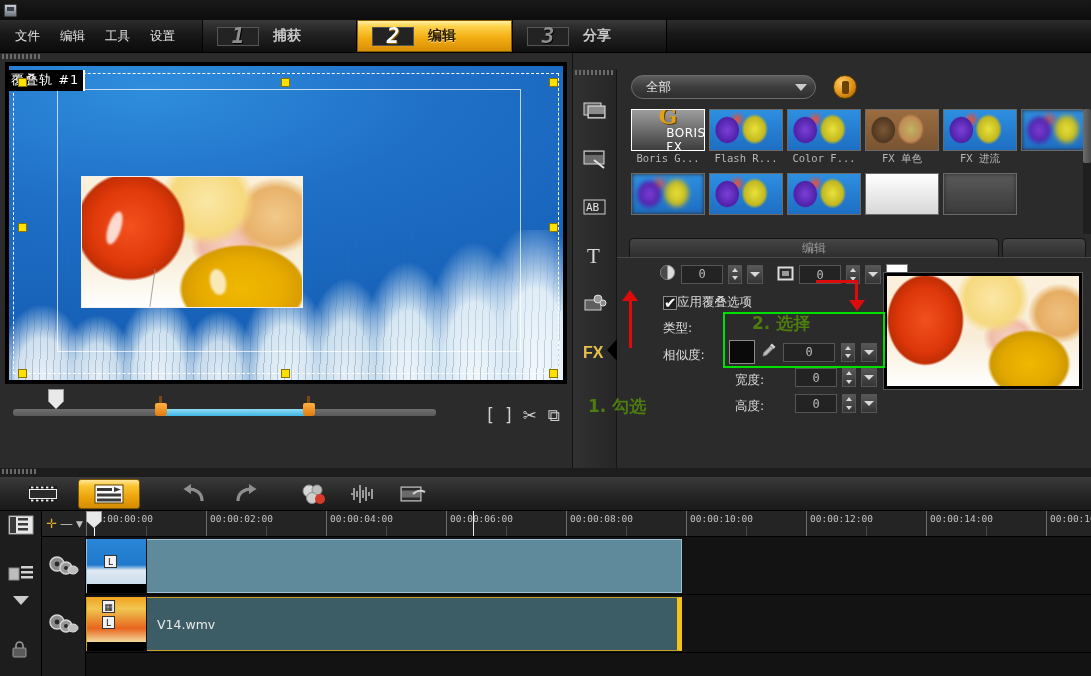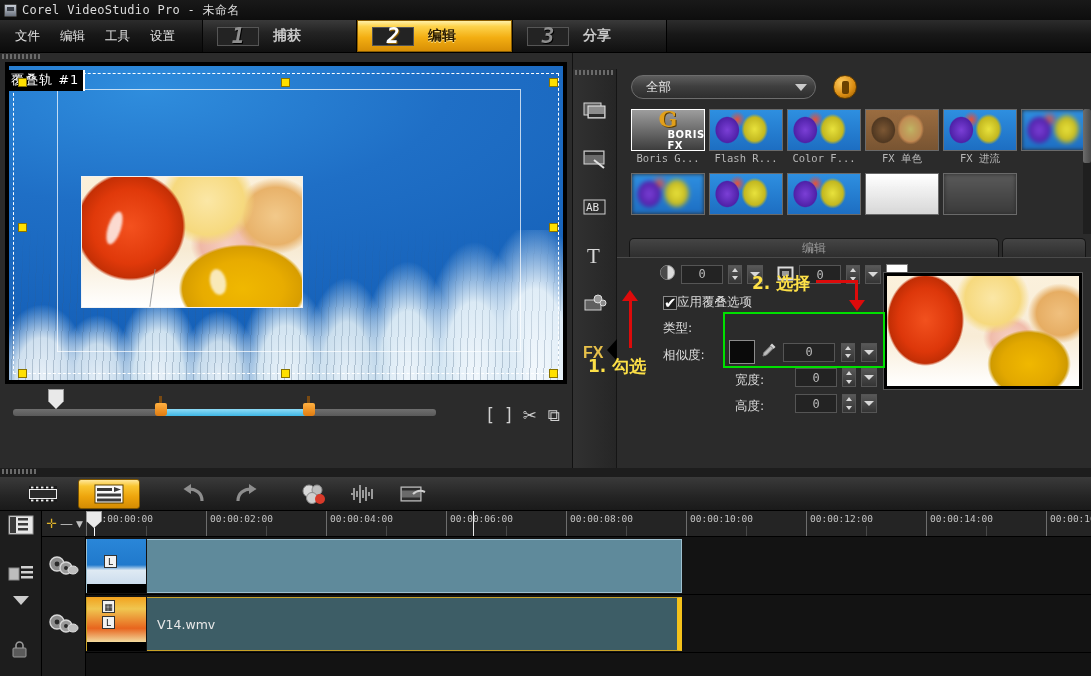--- a/index.html
+++ b/index.html
@@ -242,21 +242,21 @@
       radial-gradient(ellipse 16% 30% at 38% 24%, #e8503c 0%, transparent 70%),
       linear-gradient(180deg,#2e8fe0,#1d6ec2);
   }
   .bal.gray{ filter:grayscale(1) contrast(1.1); }
   .bal.sepia{ filter:sepia(1) saturate(2.2) hue-rotate(-12deg) brightness(.75); }
   .bal.blur{ filter:blur(2px); }
   .boris{ position:absolute; inset:0; background:linear-gradient(180deg,#9d9d9d,#3d3d3d);
     display:flex; align-items:center; justify-content:center; flex-direction:column; }
   .boris .g{ font-size:22px; font-weight:bold; color:#e2a01a; line-height:20px;
     text-shadow:1px 1px 0 #5c3d00; font-family:"DejaVu Serif","Liberation Serif",serif;}
-  .boris .t{ font-size:10px; font-weight:bold; color:#fff; letter-spacing:.5px;padding-left:36px; }
+  .boris .t{ font-size:12px; font-weight:normal; color:#fff; letter-spacing:.5px;padding-left:36px; }
   .lib-sb{ position:absolute; right:0; top:56px; width:8px; height:125px; background:#1f1f1f; }
   .lib-sb i{ position:absolute; left:0; top:0; width:8px; height:54px;
     background:linear-gradient(90deg,#6d6d6d,#4a4a4a); border-radius:2px; }
 
   .tabrow{ position:absolute; left:44px; top:183px; right:0; height:22px;
     display:flex; align-items:flex-end; gap:3px; padding-left:12px; }
   .ptab{
     height:20px; background:linear-gradient(180deg,#454545,#2d2d2d);
     border:1px solid #151515; border-bottom:none; border-radius:5px 5px 0 0;
     display:flex; align-items:center; justify-content:center;
@@ -295,22 +295,22 @@
     width:150px;height:21px;border-radius:10px;
     background:linear-gradient(180deg,#4e4e4e,#303030);
     border:1px solid #6a6a6a; display:flex; align-items:center;
     justify-content:space-between; padding:0 6px 0 12px; color:#d8d8d8; font-size:12px;
   }
   .typecombo .arw{ width:0;height:0;border-left:6px solid transparent;
     border-right:6px solid transparent;border-top:7px solid #d8d8d8;}
   .colorbox{ width:26px;height:24px;background:#0a0a0a;border:1px solid #8c8c8c; }
   .eyedrop{ color:#c8c8c8; font-size:16px; }
   .greenbox{ position:absolute; border:2px solid #00e000; pointer-events:none; }
-  .annot{ position:absolute; color:#fde047; font-weight:bold; font-size:17px;
-    font-family:"DejaVu Sans","Liberation Sans",sans-serif; }
+  .annot{ position:absolute; color:#4d7c0f; font-weight:bold; font-size:17px;
+    font-family:"DejaVu Sans","Liberation Sans",sans-serif;margin-top:40px; }
   .arrowline{ position:absolute; background:#dd0b0b; }
   .prev-thumb{
     position:absolute; right:8px; top:14px; width:200px; height:118px;
     background:#000; border:1px solid #555; padding:3px;
   }
   .prev-thumb .pic{ width:100%; height:100%;
     background:
       radial-gradient(ellipse 32% 46% at 74% 80%, #f0b800 0%, #e2a800 45%, #cf9a00 62%, transparent 68%),
       radial-gradient(ellipse 28% 58% at 20% 40%, #f2511e 0%, #dd370a 50%, #c22e05 68%, transparent 72%),
       radial-gradient(ellipse 26% 44% at 55% 20%, #fbe7a6 0%, #f6d97e 55%, transparent 74%),
@@ -363,21 +363,20 @@
   .badge{ position:absolute; width:13px; height:13px; background:#f2f2f2;
     border:1px solid #333; display:flex; align-items:center; justify-content:center;
     font-size:9px; color:#111; }
 </style>
 </head>
 <body>
 <div id="app">
 
 <div class="titlebar">
   <div class="title-icon"></div>
-  <div class="txt">Corel VideoStudio Pro - 未命名</div>
 </div>
 
 <div class="menubar">
   <div class="menu-items">
     <div class="menu-item">文件</div>
     <div class="menu-item">编辑</div>
     <div class="menu-item">工具</div>
     <div class="menu-item">设置</div>
   </div>
   <div class="steps">

